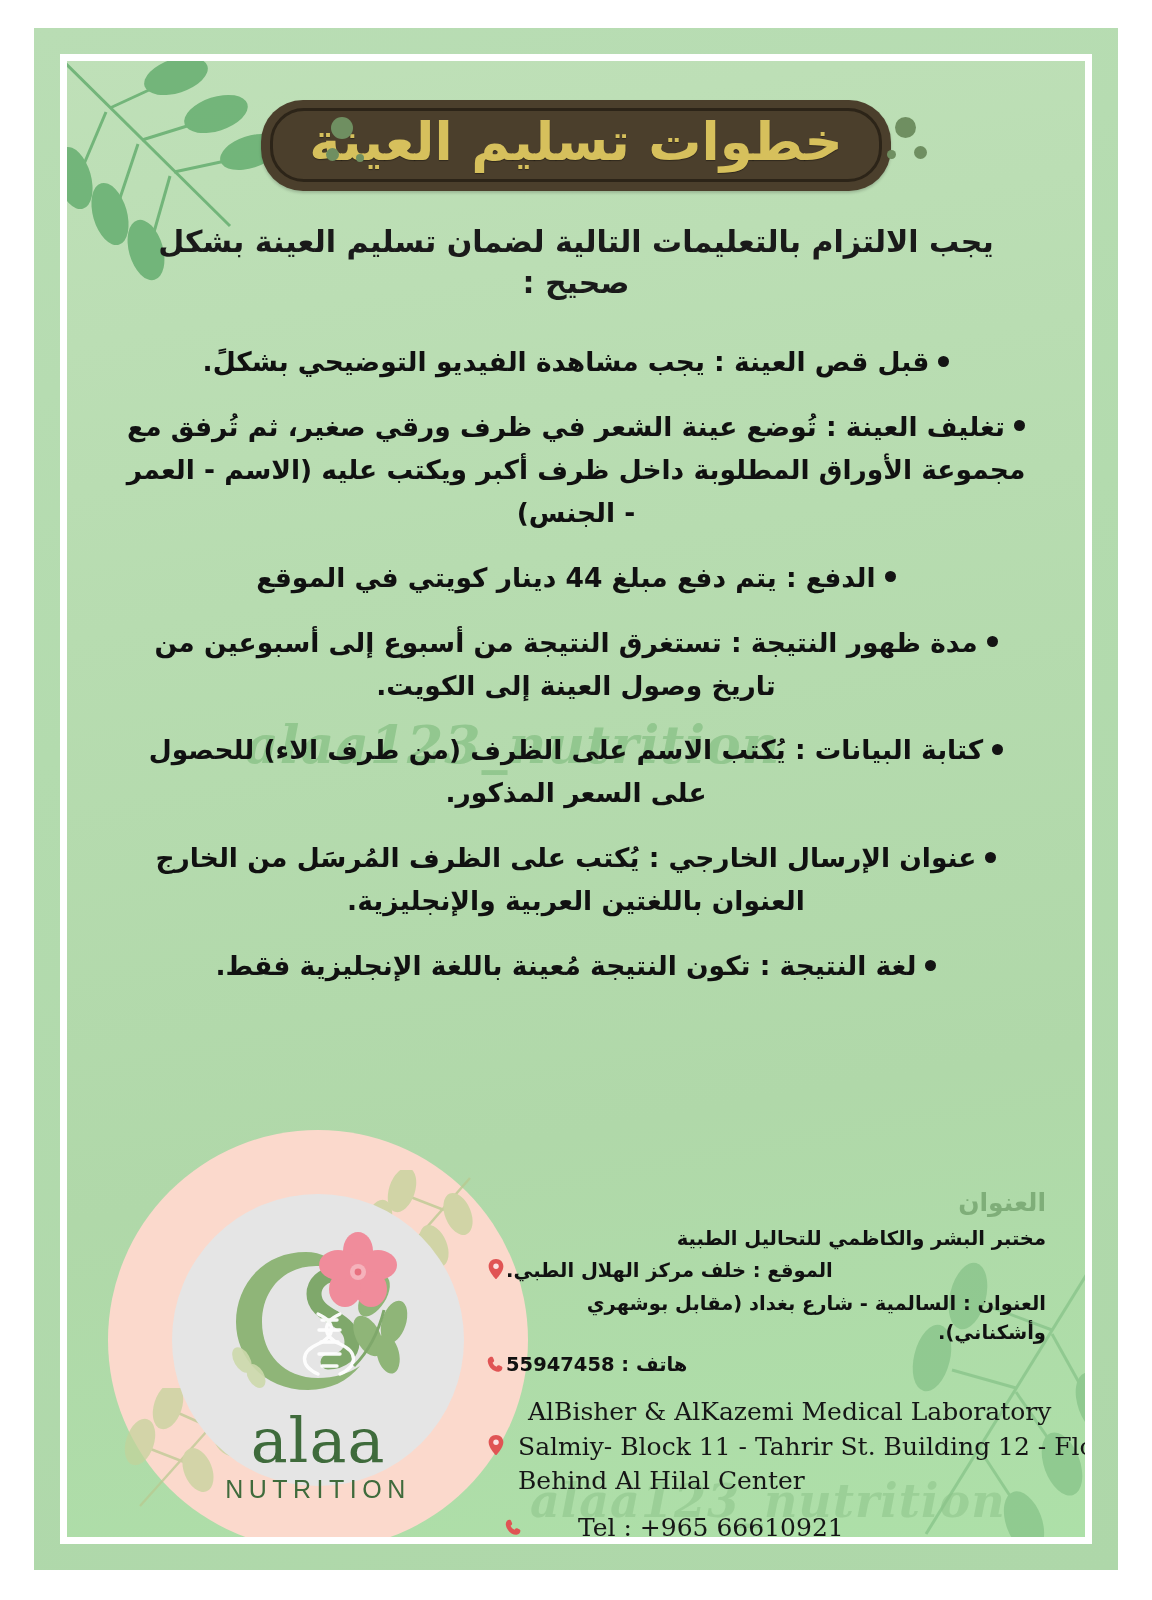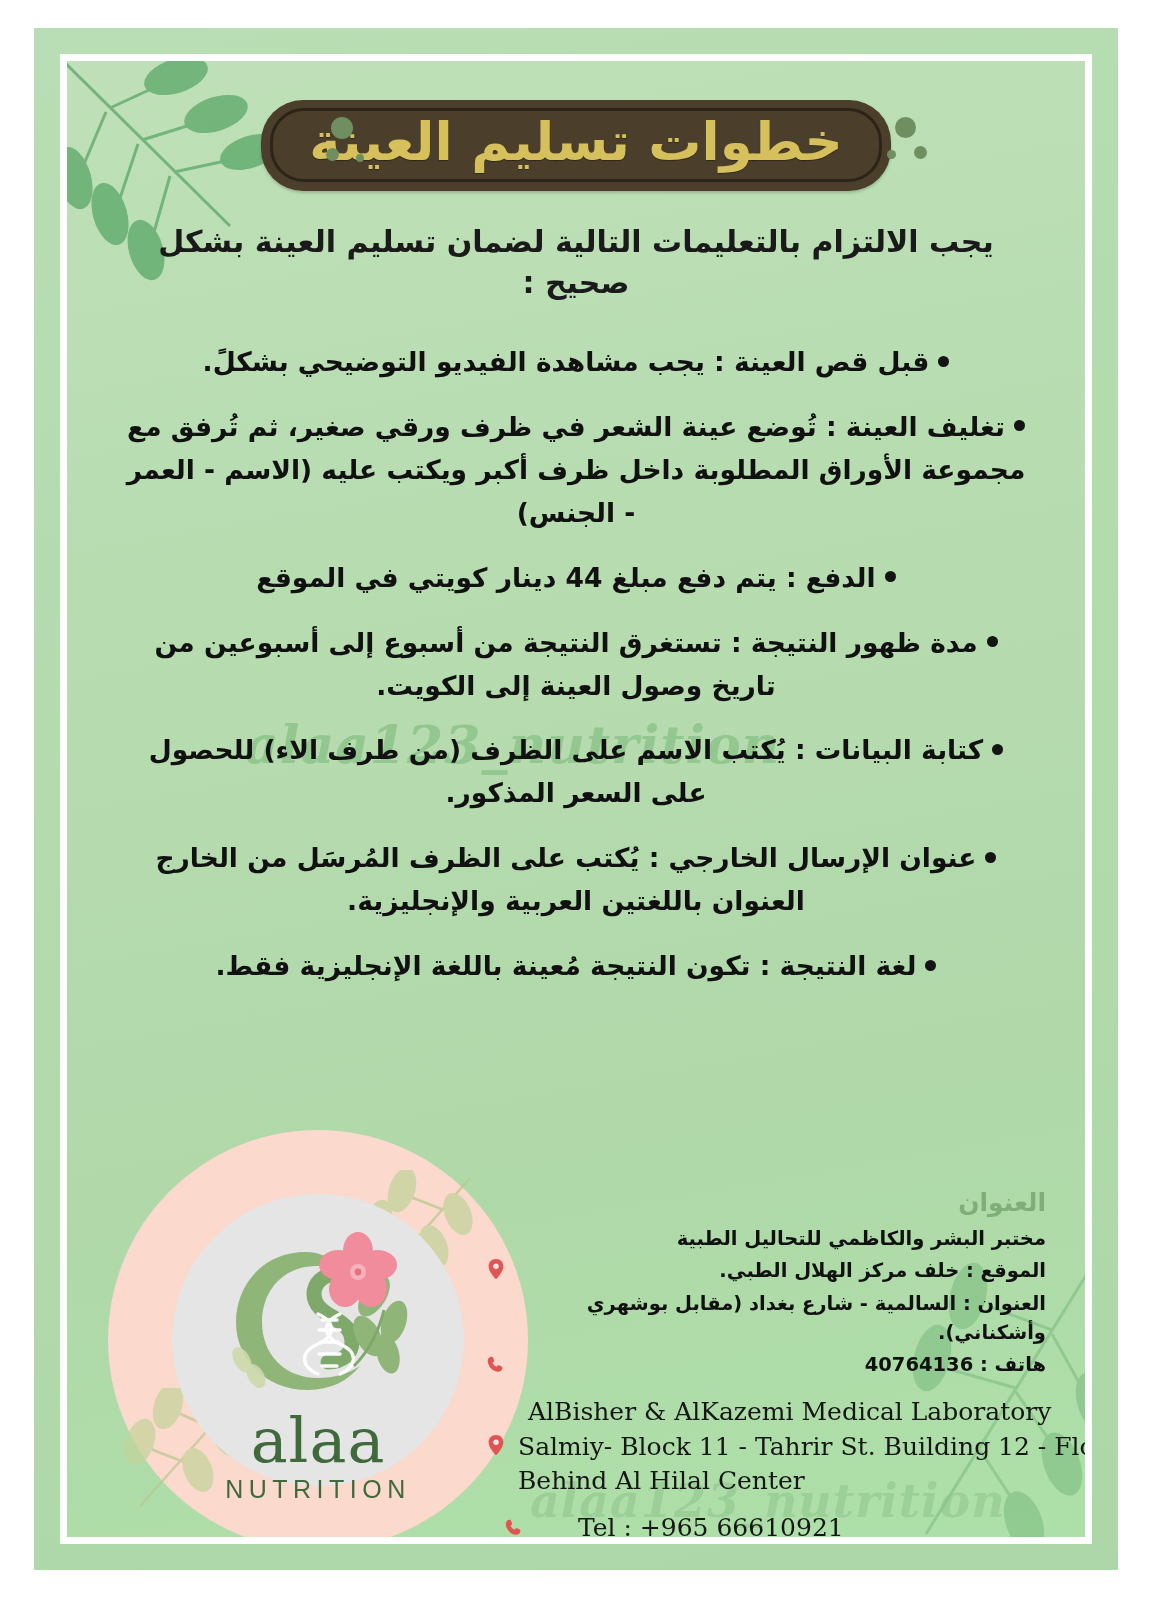--- a/index.html
+++ b/index.html
@@ -210,21 +210,21 @@
   .addr-lab {
     font-size:19.5px;
     font-weight:bold;
     color:#111;
     line-height:1.5;
     margin-bottom:3px;
   }
   .addr-row {
     display:flex;
     flex-direction:row-reverse;
-    justify-content:space-between;
+    justify-content:flex-start;
     align-items:center;
     gap:0;
     margin-bottom:3px;
   }
   .addr-row .txt {
     font-size:19.5px;
     font-weight:bold;
     color:#111;
     line-height:1.5;
   }
@@ -346,21 +346,21 @@
           </svg>
           <span class="txt">الموقع : خلف مركز الهلال الطبي.</span>
         </div>
 
         <div class="addr-plain">العنوان : السالمية - شارع بغداد (مقابل بوشهري وأشكناني).</div>
 
         <div class="addr-row">
           <svg class="icon-phone" viewBox="0 0 24 24">
             <path d="M6.6 2.2c1 0 1.6.5 2 1.5l1 2.4c.4 1 .2 1.7-.6 2.3l-1.1.8c.9 2.2 2.6 3.9 4.8 4.9l.8-1.1c.6-.8 1.3-1 2.3-.6l2.4 1c1 .4 1.5 1 1.5 2 0 2.9-2.3 5-5.2 4.6C8.4 19.9 3.4 14.8 2.2 8.4 1.7 5.1 3.7 2.2 6.6 2.2z" fill="#e05454"></path>
           </svg>
-          <span class="txt">هاتف : 40764136</span>
+          <span class="txt">هاتف : 55947458</span>
         </div>
 
         <div class="addr-en">
           <div class="en-line">AlBisher &amp; AlKazemi Medical Laboratory</div>
           <div class="en-row">
             <svg class="icon-pin" viewBox="0 0 24 30">
               <path d="M12 0C6.5 0 2.8 4 2.8 9c0 6.6 7.3 14.4 8.4 15.6.4.5 1.2.5 1.6 0C13.9 23.4 21.2 15.6 21.2 9 21.2 4 17.5 0 12 0z" fill="#e05454"></path>
               <circle cx="12" cy="9" r="3.4" fill="#fbe2e2"></circle>
             </svg>
             <span class="en-line">Salmiy- Block 11 - Tahrir St. Building 12 - Floor 1</span>

